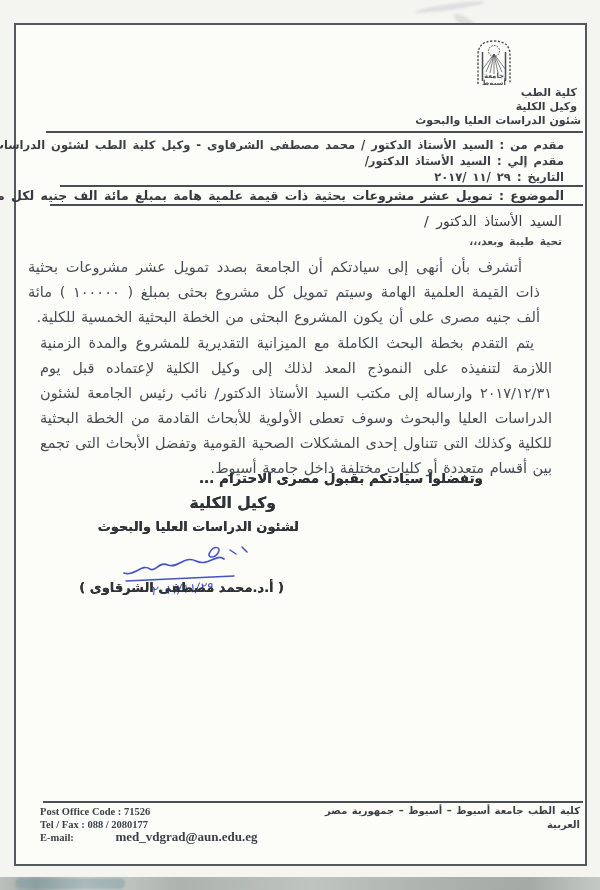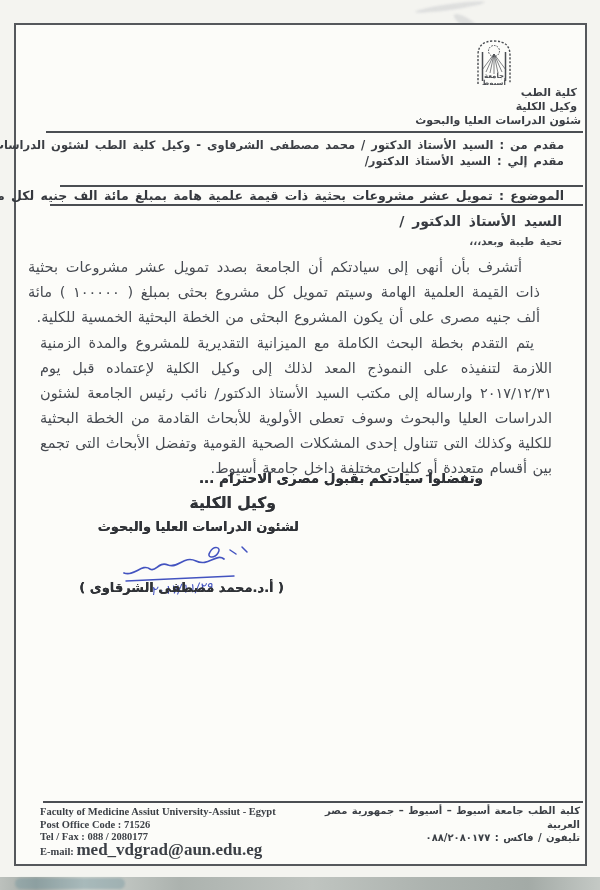--- a/index.html
+++ b/index.html
@@ -13,30 +13,30 @@
   .page{
     left:14px;top:23px;width:569px;height:839px;
     border:2px solid #55585c;
   }
   .rule{background:#4b4e53;height:2px;}
   .rtl{direction:rtl;text-align:right;}
   .center{text-align:right;}
   .hdr-txt{font-weight:bold;color:#3b3e44;font-size:11px;line-height:13px;}
   .meta-line{font-weight:bold;color:#3b3e44;font-size:11.5px;line-height:16px;white-space:nowrap;word-spacing:2px;}
   .subject{font-weight:bold;color:#35383e;font-size:12.5px;white-space:nowrap;word-spacing:2px;}
-  .salut{font-weight:bold;color:#383b41;font-size:14px;word-spacing:3px;}
+  .salut{font-weight:normal;color:#383b41;font-size:14px;word-spacing:3px;}
   .greet{font-weight:bold;color:#44474d;font-size:10.5px;word-spacing:2px;}
   .para{
     font-size:14.5px;line-height:25px;color:#474b52;
     text-align:justify;text-align-last:right;direction:rtl;
     text-indent:18px;word-spacing:1px;
   }
   .diwani{font-weight:bold;color:#2f3237;text-shadow:0 0 .5px #2f3237;}
   .foot-en{font-family:"Liberation Serif",serif;font-weight:bold;color:#3c4046;font-size:10.5px;line-height:12.5px;}
-  .foot-en .email-val{font-size:17px;}
+  .foot-en .email-val{font-size:13px;margin-left:39px;}
   .foot-ar{direction:rtl;text-align:right;font-weight:bold;color:#3c4046;font-size:10px;line-height:13.5px;word-spacing:1px;}
   .smudge{background:rgba(105,115,130,0.16);border-radius:50%;filter:blur(1px);}
   .bottom-strip{
     background:linear-gradient(90deg,#aeb4b0 0%,#8f9894 6%,#c2c8c4 14%,#9aa29e 30%,#b2b8b4 52%,#9aa29e 72%,#8f9894 88%,#b8beba 100%);
     opacity:.8;
   }
   .blob{background:rgba(92,138,148,0.32);border-radius:6px;filter:blur(1px);}
   svg text{font-family:"DejaVu Sans",sans-serif;}
 </style>
 </head>
@@ -77,20 +77,24 @@
 
 <div class="abs rtl" style="left:36px;top:137px;width:528px;">
   <div class="meta-line">
     <span>مقدم من :</span>
     <span>السيد الأستاذ الدكتور / محمد مصطفى الشرقاوى - وكيل كلية الطب لشئون الدراسات العليا والبحوث</span>
   </div>
   <div class="meta-line">
     <span>مقدم إلي :</span>
     <span>السيد الأستاذ الدكتور/</span>
   </div>
+  <div class="meta-line">
+    <span>التاريخ :</span>
+    <span>٢٩ /١١ /٢٠١٧</span>
+  </div>
 </div>
 
 <div class="abs rule" style="left:60px;top:185px;width:523px;height:1.5px;"></div>
 
 <div class="abs rtl subject" style="left:36px;top:188px;width:528px;">
   <span>الموضوع :</span>
   <span>تمويل عشر مشروعات بحثية ذات قيمة علمية هامة بمبلغ مائة الف جنيه لكل مشروع</span>
 </div>
 
 <div class="abs rule" style="left:50px;top:204px;width:533px;height:1.5px;"></div>
@@ -114,25 +118,23 @@
     <path d="M14,38 L122,33" stroke-width="1.4"></path>
   </g>
   <text x="70" y="50" text-anchor="middle" font-size="12.5" font-style="italic" transform="rotate(-4 70 50)" fill="#4353c0">٢٠١٧/١١/٢٩</text>
 </svg>
 
 <div class="abs rtl center diwani" style="left:56px;top:580px;width:228px;font-size:13px;">( أ.د.محمد مصطفى الشرقاوى )</div>
 
 <div class="abs rule" style="left:43px;top:801px;width:540px;height:1.5px;"></div>
 
 <div class="abs foot-en" style="left:40px;top:806px;width:290px;">
-  <div>Faculty of Medicine Assiut University-Assiut - Egypt</div>
   <div>Post Office Code : 71526</div>
   <div>Tel / Fax : 088 / 2080177</div>
   <div>
     <span>E-mail:</span>
     <span class="email-val">med_vdgrad@aun.edu.eg</span>
   </div>
 </div>
 
 <div class="abs foot-ar" style="left:300px;top:804px;width:280px;">
   <div>كلية الطب جامعة أسيوط – أسيوط – جمهورية مصر العربية</div>
-  <div>تليفون / فاكس : ٠٨٨/٢٠٨٠١٧٧</div>
 </div>
 
 </body></html>

